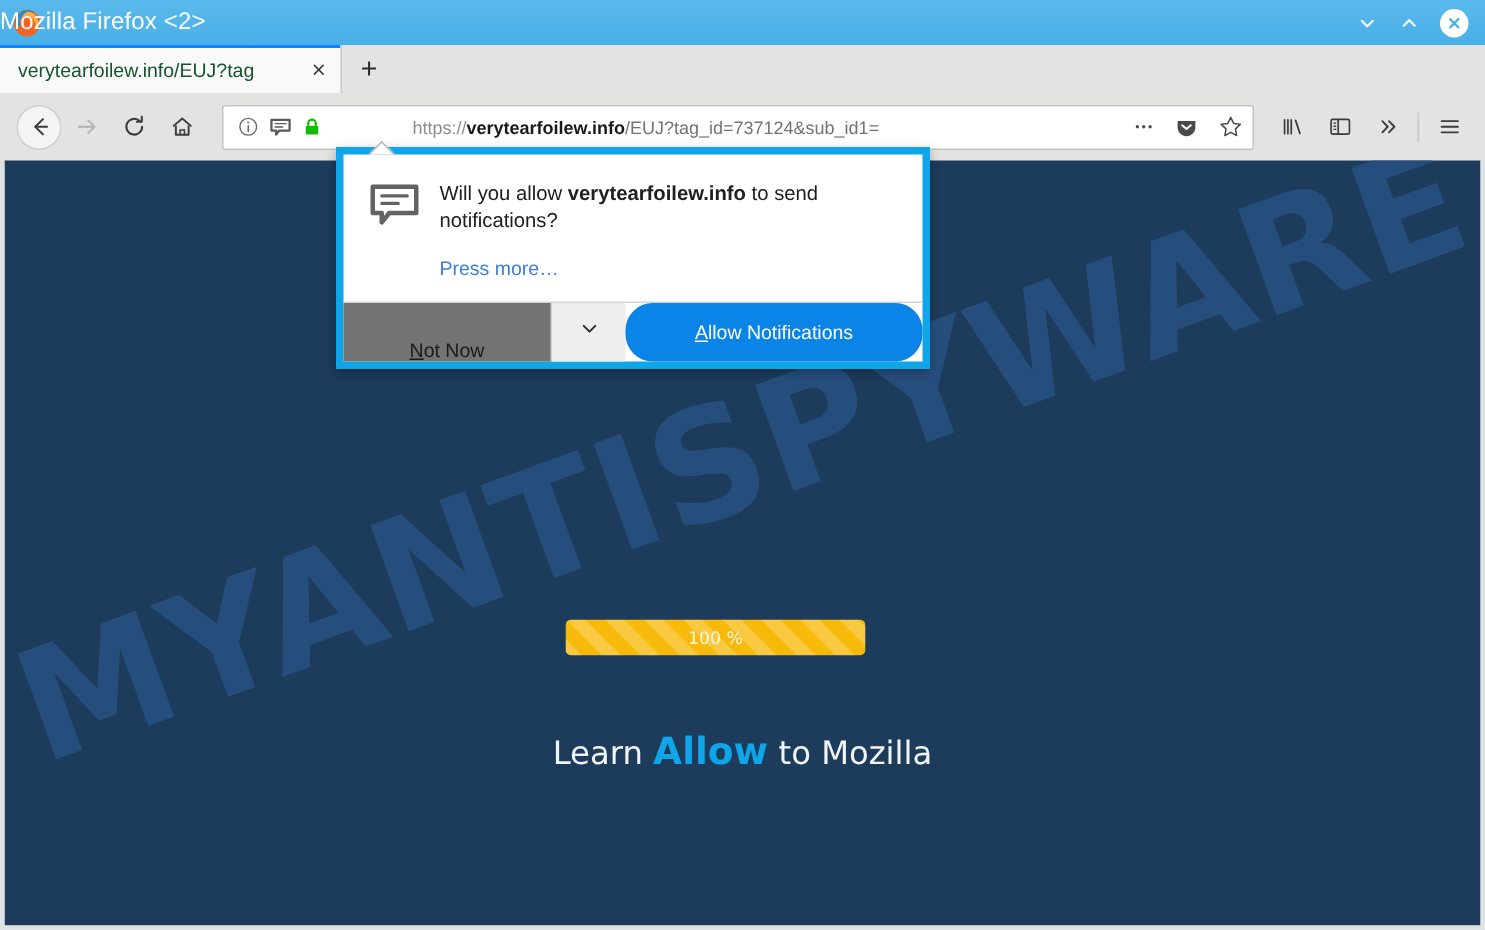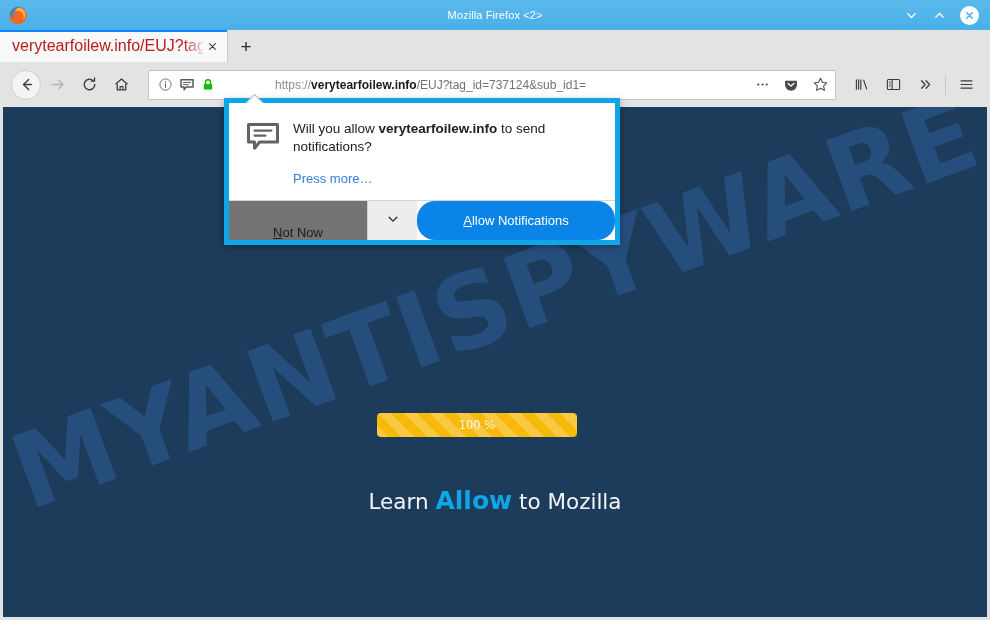--- a/index.html
+++ b/index.html
@@ -32,23 +32,22 @@
   }
   .ff-logo {
     width: 22px; height: 22px;
     margin-left: 7px;
     flex: 0 0 auto;
     position: relative;
   }
   .titlebar-title {
     position: absolute;
     left: 0; right: 0;
-    text-align: center;
     color: #ffffff;
-    font-size: 11px;
+    font-size: 16px;
     letter-spacing: 0.1px;
     pointer-events: none;
   }
   .win-controls {
     margin-left: auto;
     display: flex;
     align-items: center;
     gap: 13px;
     padding-right: 11px;
     z-index: 3;
@@ -92,22 +91,22 @@
     overflow: hidden;
   }
   .tab::before {
     content: "";
     position: absolute;
     top: 0; left: 0; right: 0;
     height: 2px;
     background: #0a84ff;
   }
   .tab-label {
-    font-size: 16px;
-    color: #b91c1c;
+    font-size: 13px;
+    color: #14532d;
     white-space: nowrap;
     overflow: hidden;
     flex: 1 1 auto;
     -webkit-mask-image: linear-gradient(to right, #000 0, #000 170px, transparent 196px);
             mask-image: linear-gradient(to right, #000 0, #000 170px, transparent 196px);
   }
   .tab-close {
     flex: 0 0 auto;
     width: 18px; height: 18px;
     display: flex; align-items: center; justify-content: center;

